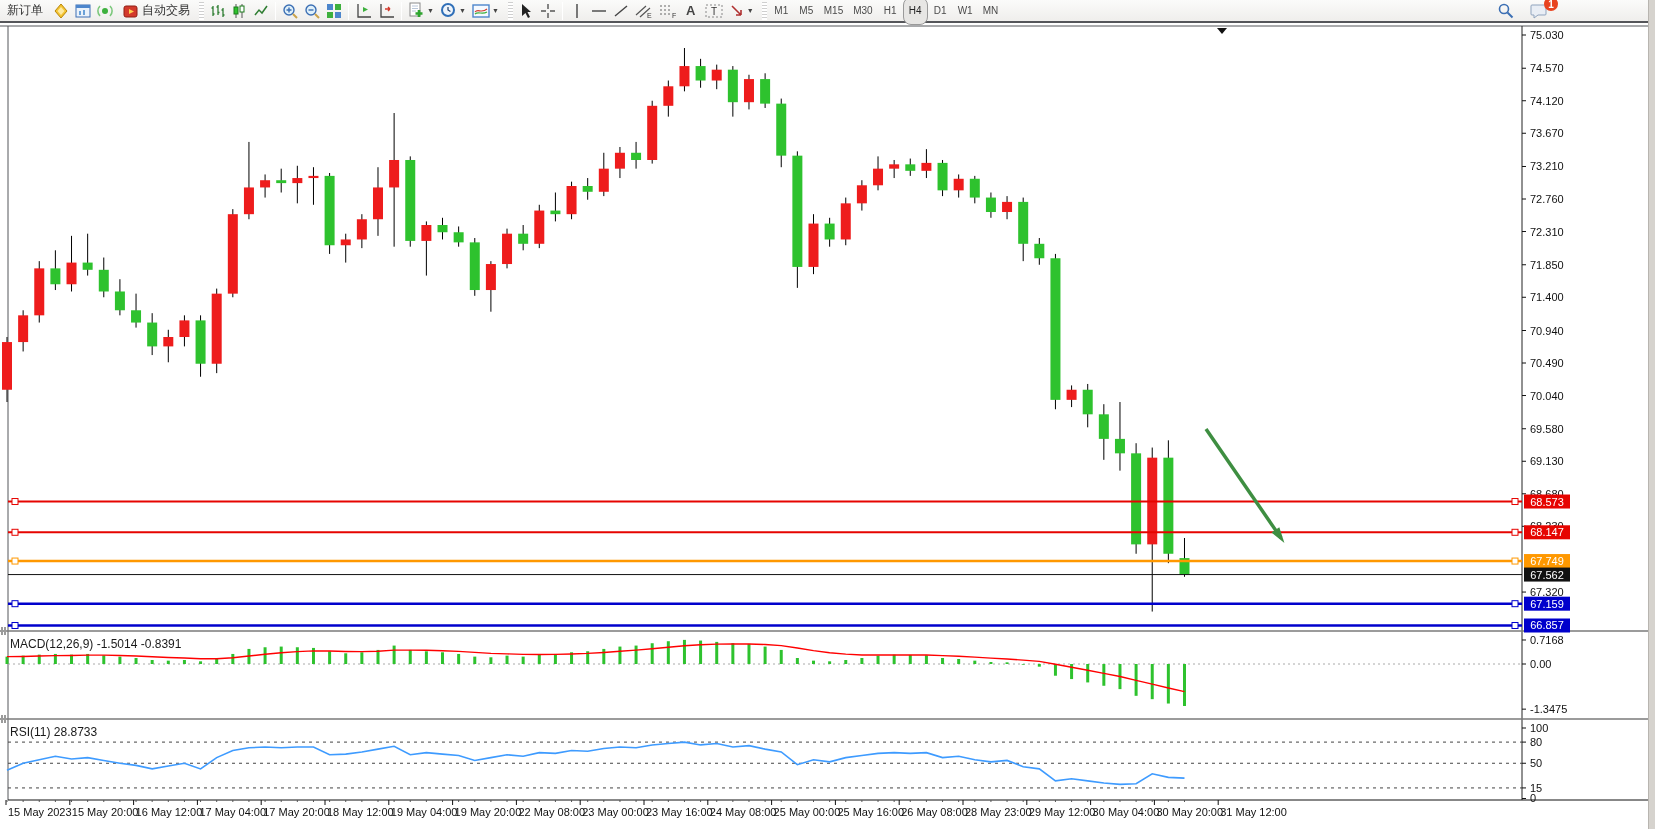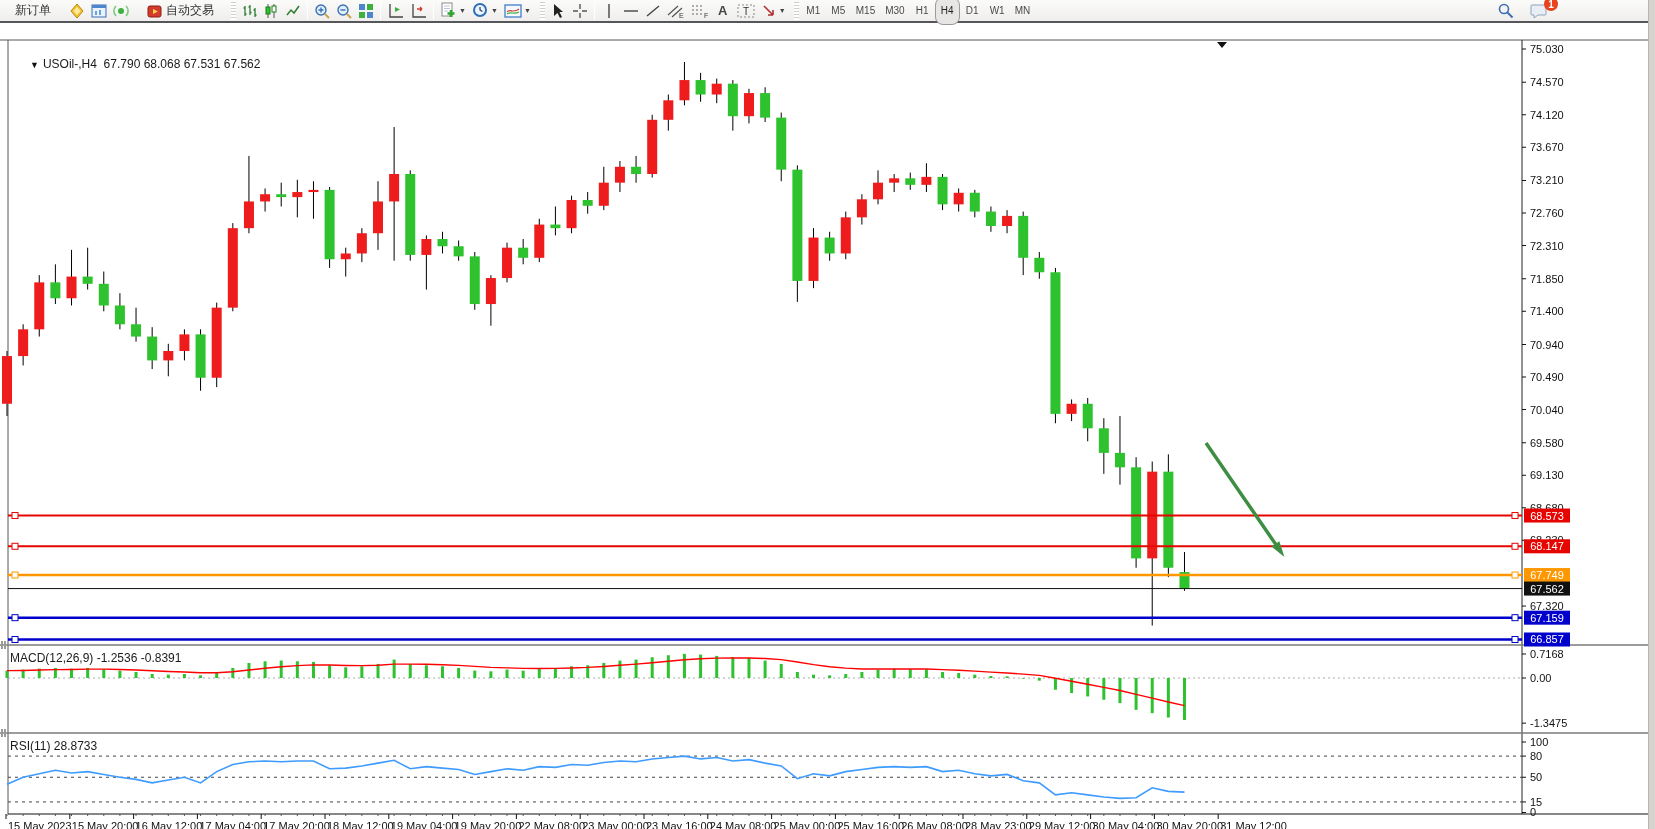--- a/index.html
+++ b/index.html
@@ -9,34 +9,34 @@
 
   
   #toolbar { position:absolute; left:0; top:0; width:1655px; height:23px;
              background:linear-gradient(#fbfbfa,#efeeec);
              border-bottom:2px solid #55565a; display:flex; align-items:center; }
   .tb-grip { width:5px; height:18px; margin:0 2px;
              background:repeating-linear-gradient(to bottom,#cfcfcf 0 1px,#fff 1px 3px); }
   .tb-sep { width:1px; height:18px; background:#c6c6c6; border-right:1px solid #fff; margin:0 3px; }
   .tb-btn { height:21px; min-width:22px; display:flex; align-items:center; justify-content:center;
             padding:0 2px; color:#333; font-size:12px; cursor:default; border:1px solid transparent; }
-  .tb-btn.text { padding:0 14px; }
+  .tb-btn.text { padding:0 6px; }
   .tb-btn svg { display:block; }
   .dd { font-size:7px; color:#444; margin-left:2px; }
   .tf-btn { height:28px; min-width:25px; display:flex; align-items:center; justify-content:center;
             font-size:10px; color:#4a4a4a; padding:0 4px; border:1px solid transparent; }
   .tf-btn.active { border:1px solid #9a9a9a; background:#e7e6e4; border-radius:8px; color:#222; }
   #tb-right { margin-left:auto; margin-right:104px; display:flex; align-items:center; }
   #chat-wrap { position:relative; margin-left:10px; }
   #chat-badge { position:absolute; top:-4px; right:-8px; width:14px; height:14px; border-radius:50%;
                 background:#e8431f; color:#fff; font-size:10px; font-weight:bold;
                 display:flex; align-items:center; justify-content:center; }
 
   
-  #chart-area { position:absolute; left:0; top:25px; width:1655px; height:677px; background:#fff;margin-top:14px; }
+  #chart-area { position:absolute; left:0; top:25px; width:1655px; height:677px; background:#fff; }
   #right-strip { position:absolute; right:0; top:0; width:7px; height:829px; background:#d6d3ce; border-left:1px solid #b8b5b0; }
   .pane-label { position:absolute; font-size:12px; color:#1a1a1a; white-space:pre; }
   #symbol-label { left:10px; top:4px; }
   #symbol-label .tri { font-size:9px; color:#111; margin-right:4px; }
   #macd-label { left:10px; top:612px; }
   #rsi-label  { left:10px; top:700px; }
   svg text { font-family:"Liberation Sans","DejaVu Sans",sans-serif; }
 </style>
 </head>
 <body>
@@ -681,21 +681,18 @@
         <line x1="1055.45" y1="775" x2="1055.45" y2="777" stroke="#555"></line>
         <line x1="1071.58" y1="775" x2="1071.58" y2="777" stroke="#555"></line>
         <line x1="1087.71" y1="775" x2="1087.71" y2="777" stroke="#555"></line>
         <line x1="1103.84" y1="775" x2="1103.84" y2="777" stroke="#555"></line>
         <line x1="1119.97" y1="775" x2="1119.97" y2="777" stroke="#555"></line>
         <line x1="1136.1" y1="775" x2="1136.1" y2="777" stroke="#555"></line>
         <line x1="1152.23" y1="775" x2="1152.23" y2="777" stroke="#555"></line>
         <line x1="1168.36" y1="775" x2="1168.36" y2="777" stroke="#555"></line>
         <line x1="1184.49" y1="775" x2="1184.49" y2="777" stroke="#555"></line>
       </svg>
-    <div class="pane-label" id="symbol-label">
-      <span class="tri">▼</span><span>USOil-,H4</span><span id="ohlc-span">  67.790 68.068 67.531 67.562</span>
-    </div>
-    <div class="pane-label" id="macd-label">MACD(12,26,9) -1.2536 -0.8391</div>
+    <div class="pane-label" id="macd-label">MACD(12,26,9) -1.5014 -0.8391</div>
     <div class="pane-label" id="rsi-label">RSI(11) 28.8733</div>
   </div>
 
   <div id="right-strip"></div>
 </div>
 
 </body></html>

